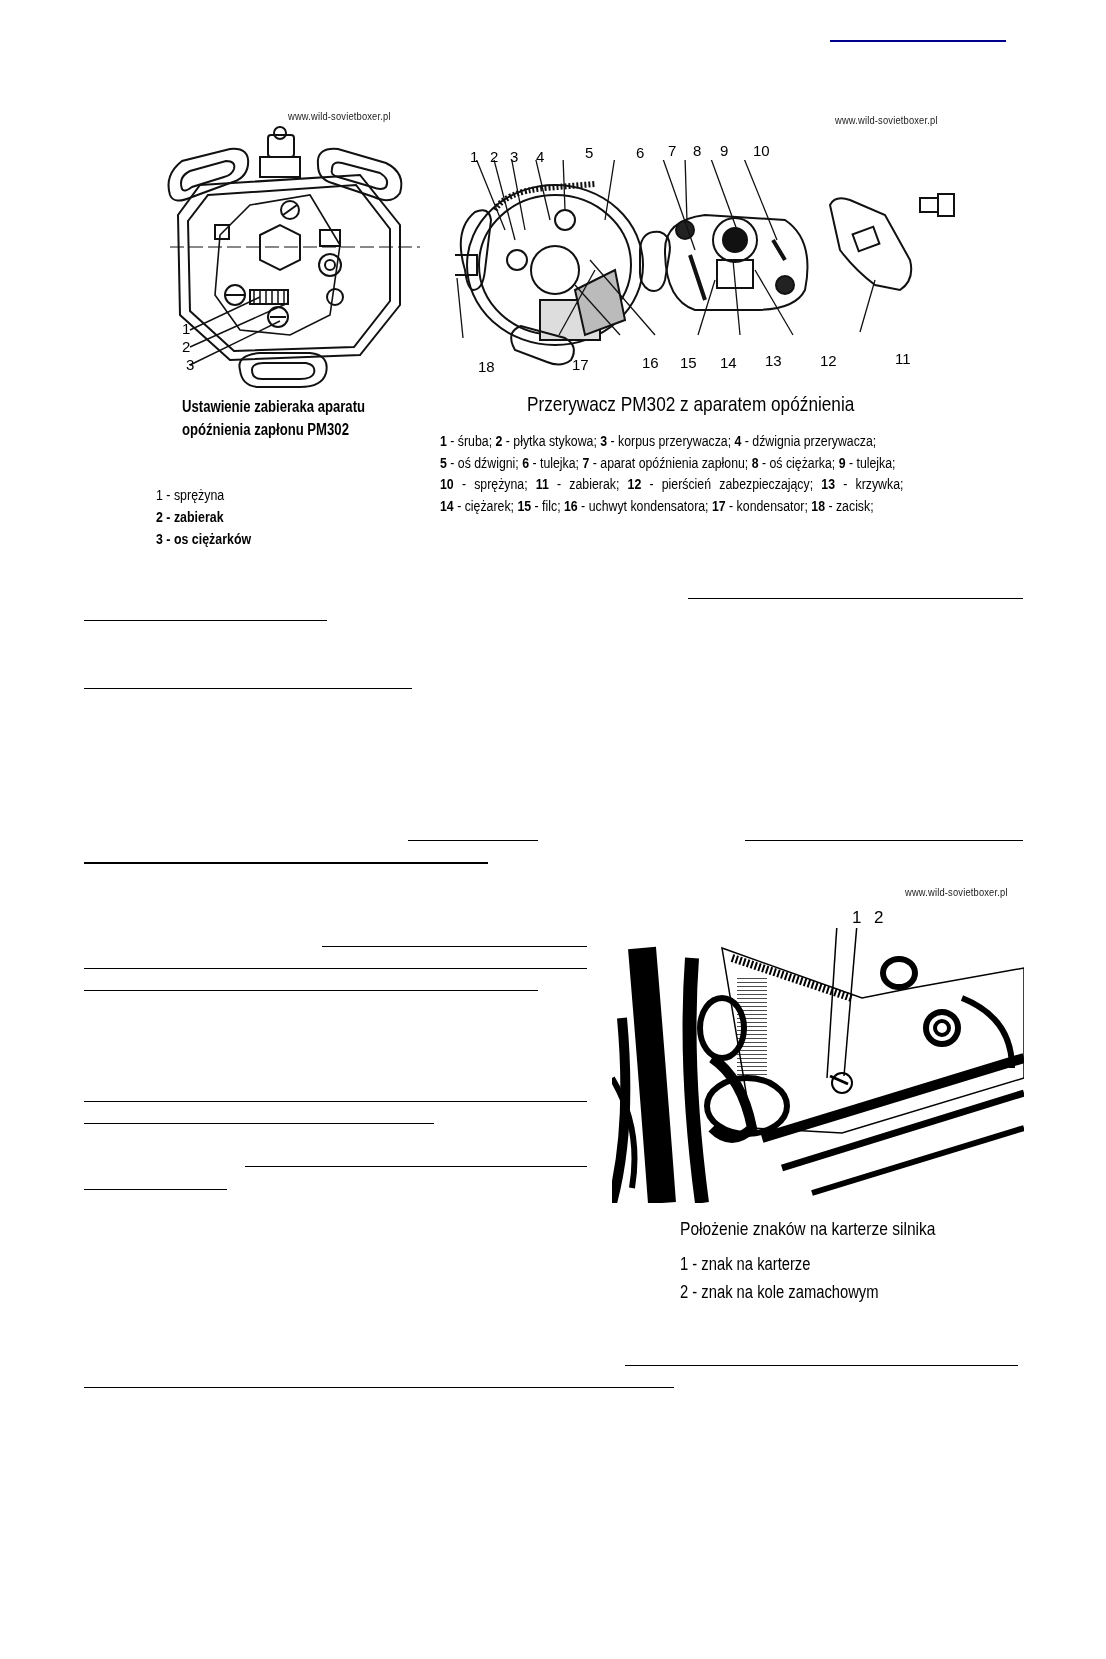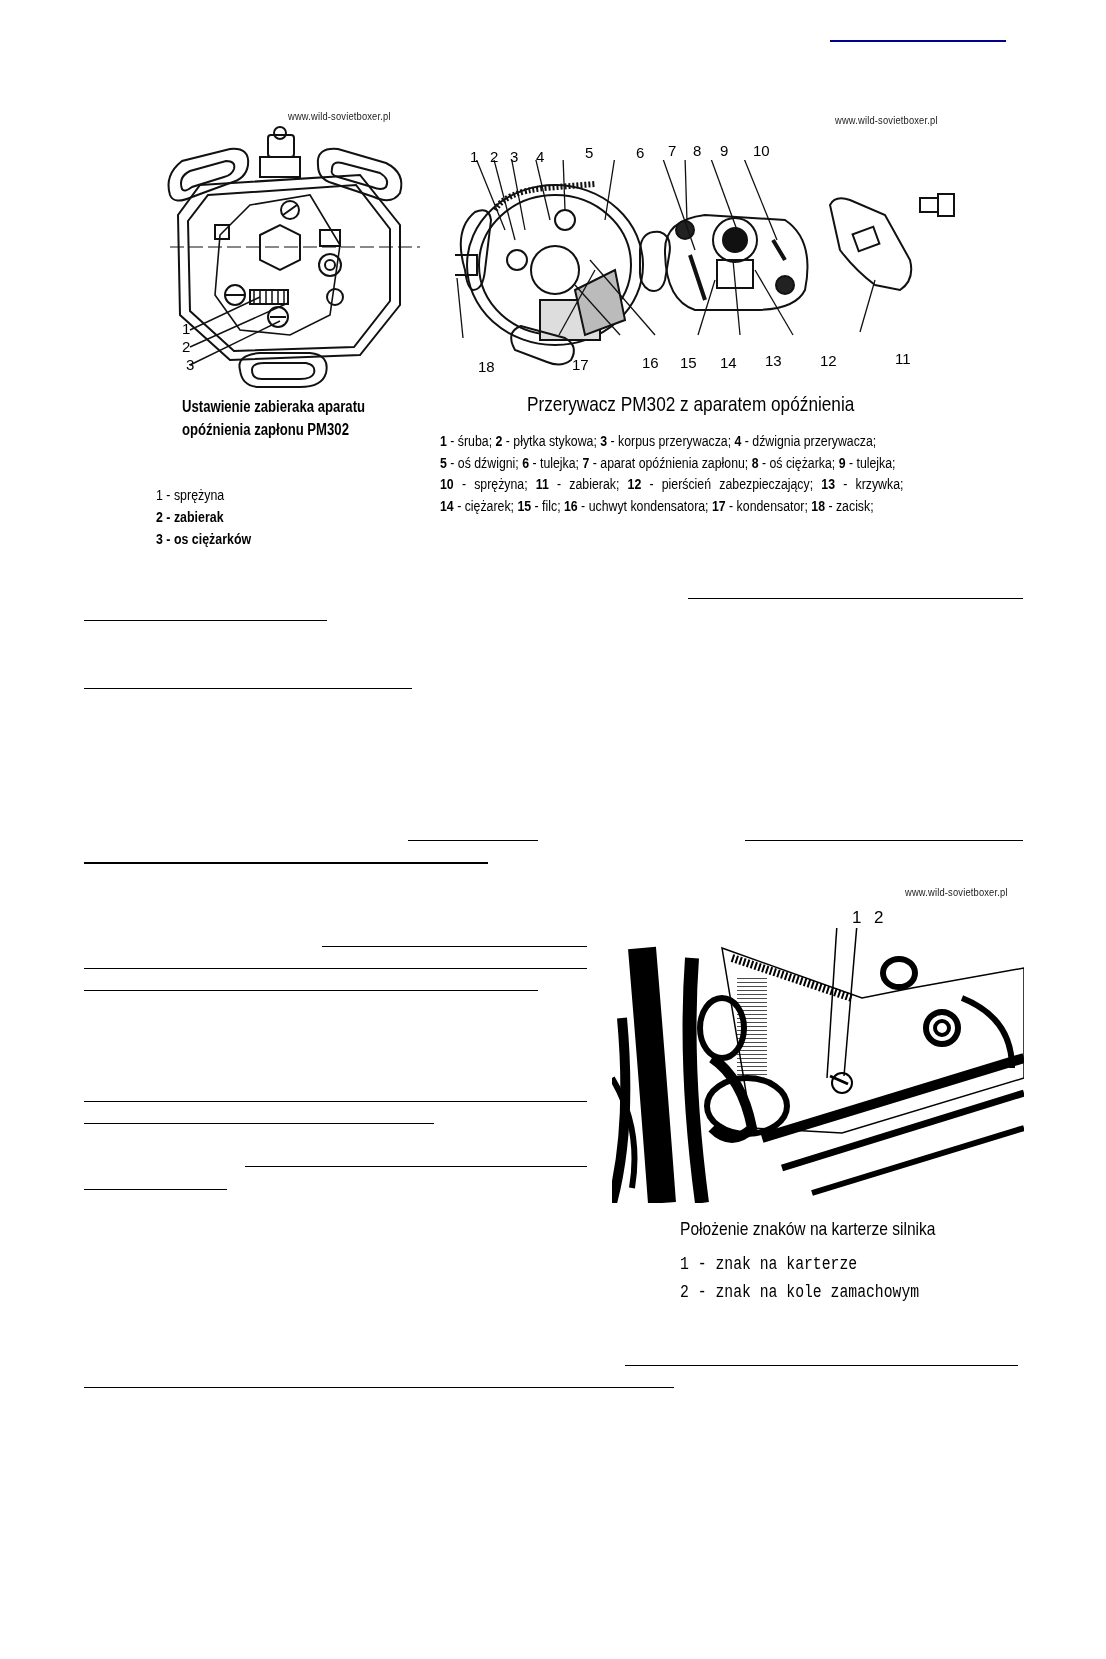--- a/index.html
+++ b/index.html
@@ -230,16 +230,16 @@
 
     <line x1="225" y1="-4" x2="215" y2="150" stroke-width="1.5"></line>
     <line x1="245" y1="-4" x2="232" y2="148" stroke-width="1.5"></line>
   </g>
 </svg>
 <div class="abs callout" style="left:852px; top:908px; font-size:17px;">1</div>
 <div class="abs callout" style="left:874px; top:908px; font-size:17px;">2</div>
 
 <div class="abs caption" style="left:680px; top:1218px; font-size:19px;">Położenie znaków na karterze silnika</div>
 
-<div class="abs" style="left:680px; top:1250px; font-size:18px;font-family:Liberation Mono, monospace;">
+<div class="abs" style="left:680px; top:1250px; font-size:18px;">
   <div class="legend-row" style="line-height:28px;"><span>1</span><span> - znak na karterze</span></div>
   <div class="legend-row" style="line-height:28px;"><span>2</span><span> - znak na kole zamachowym</span></div>
 </div>
 
 </body></html>

